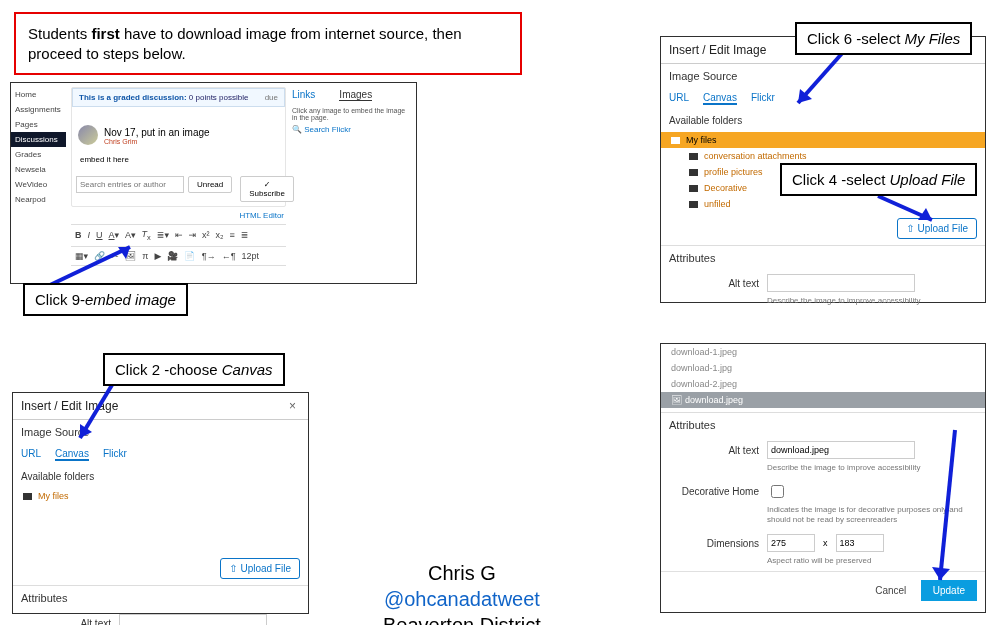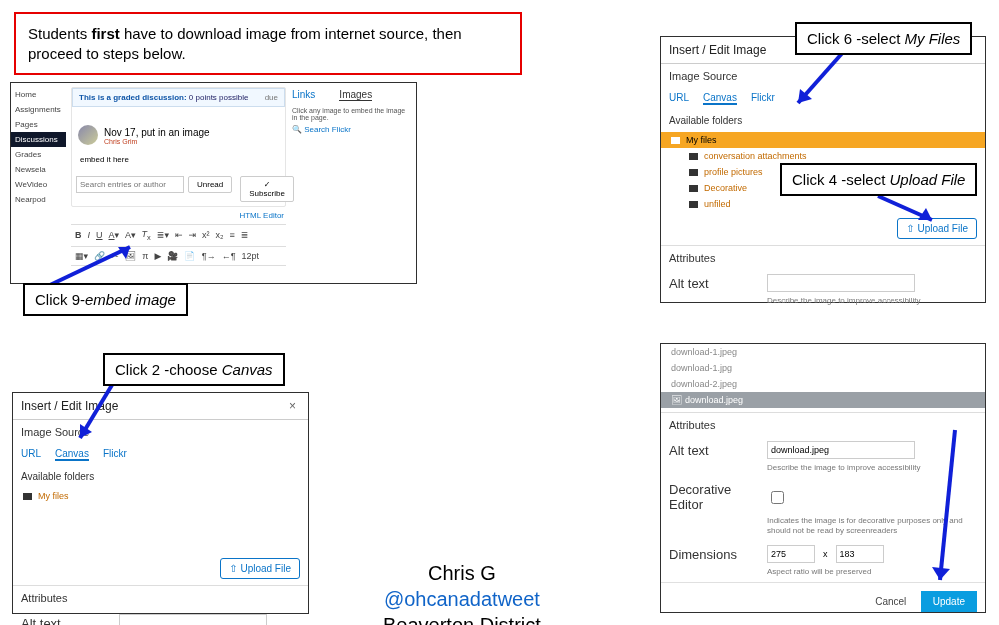--- a/index.html
+++ b/index.html
@@ -14,21 +14,21 @@
 .tabset{display:flex;gap:14px;font-size:10px;padding:4px 8px}
 .tab{color:#0a74c8;cursor:pointer}
 .tab.active{border-bottom:2px solid #0a74c8}
 .hdr-small{font-size:10px;padding:6px 8px;color:#333}
 .folder-row{font-size:9px;padding:3px 10px;display:flex;align-items:center;gap:6px;color:#c26a00}
 .folder-row.active{background:#f6a623;color:#000}
 .fileRow{font-size:9px;padding:3px 10px;color:#888}
 .fileRow.sel{background:#9aa0a6;color:#fff}
 .upload-btn{float:right;margin:6px 8px;border:1px solid #0a74c8;color:#0a74c8;background:#fff;font-size:10px;padding:4px 8px;border-radius:3px}
 .attr-row{display:flex;align-items:center;font-size:9px;padding:4px 8px;gap:8px}
-.attr-row label{width:90px;color:#333;font-size:13px}
+.attr-row label{width:90px;text-align:right;color:#333;font-size:10px}
 .attr-row input[type=text]{border:1px solid #ccc;font-size:9px;padding:3px;width:140px}
 .tiny{font-size:8px;color:#777;padding:0 8px 6px 106px}
 .btn-primary{background:#0a9de0;color:#fff;border:none;font-size:10px;padding:5px 12px;border-radius:0}
 .btn-cancel{background:#fff;border:none;color:#444;font-size:10px;padding:5px 10px}
 .actions{text-align:right;padding:8px;border-top:1px solid #e0e0e0}
 
 .arrow{position:absolute;z-index:45}
 .arrow line{stroke:#1020d8;stroke-width:4}
 .arrow polygon{fill:#1020d8}
 
@@ -222,21 +222,21 @@
   <div class="fileRow sel">🖼 <span>download.jpeg</span></div>
   <div style="height:4px"></div>
   <div style="border-top:1px solid #ddd"></div>
   <div class="panel-sub">Attributes</div>
   <div class="attr-row">
     <label>Alt text</label>
     <input type="text" value="download.jpeg" style="">
   </div>
   <div class="tiny">Describe the image to improve accessibility</div>
   <div class="attr-row">
-    <label>Decorative Editor</label>
+    <label>Decorative Home</label>
     <input type="checkbox" style="">
   </div>
   <div class="tiny" style="line-height:1.2">Indicates the image is for decorative purposes only and should not be read by screenreaders</div>
   <div class="attr-row">
     <label>Dimensions</label>
     <input type="text" style="width: 40px;" value="275">
     <span>x</span>
     <input type="text" style="width: 40px;" value="183">
   </div>
   <div class="tiny">Aspect ratio will be preserved</div>

